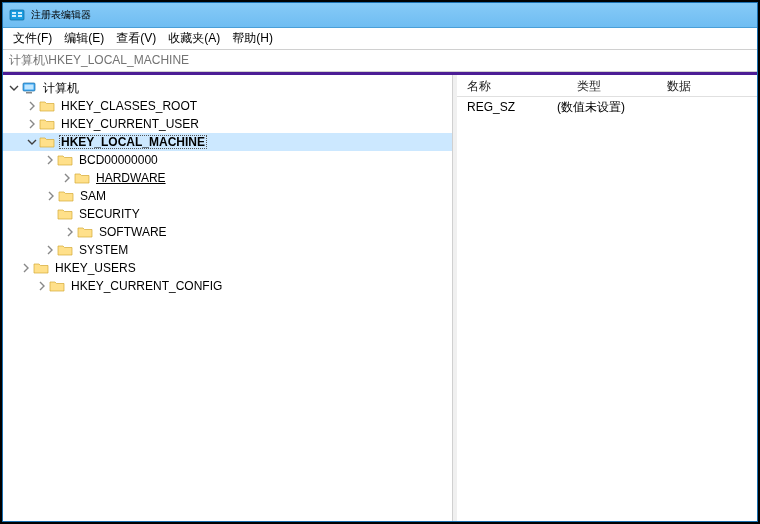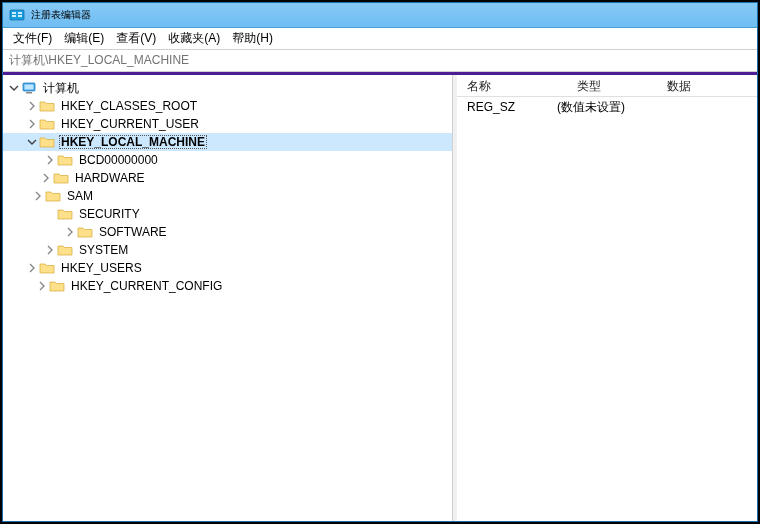--- a/index.html
+++ b/index.html
@@ -136,35 +136,35 @@
               </svg>
         </span>
         <span class="node-icon">
           <svg width="16" height="16" viewBox="0 0 16 16">
                 <path d="M1 4 L6 4 L7.5 5.5 L15 5.5 L15 13 L1 13 Z" fill="#ffe08a" stroke="#d4a933" stroke-width="0.7"></path>
               </svg>
         </span>
         <span class="label">BCD00000000</span>
       </div>
 
-      <div class="tree-node" style="padding-left:36px;">
+      <div class="tree-node" style="padding-left:57px;text-decoration:underline;">
         <span class="expander">
           <svg width="10" height="10" viewBox="0 0 10 10">
                 <path d="M3 1 L7 5 L3 9" fill="none" stroke="#888" stroke-width="1.4"></path>
               </svg>
         </span>
         <span class="node-icon">
           <svg width="16" height="16" viewBox="0 0 16 16">
                 <path d="M1 4 L6 4 L7.5 5.5 L15 5.5 L15 13 L1 13 Z" fill="#ffe08a" stroke="#d4a933" stroke-width="0.7"></path>
               </svg>
         </span>
         <span class="label">HARDWARE</span>
       </div>
 
-      <div class="tree-node" style="padding-left:28px;">
+      <div class="tree-node" style="padding-left:41px;">
         <span class="expander">
           <svg width="10" height="10" viewBox="0 0 10 10">
                 <path d="M3 1 L7 5 L3 9" fill="none" stroke="#888" stroke-width="1.4"></path>
               </svg>
         </span>
         <span class="node-icon">
           <svg width="16" height="16" viewBox="0 0 16 16">
                 <path d="M1 4 L6 4 L7.5 5.5 L15 5.5 L15 13 L1 13 Z" fill="#ffe08a" stroke="#d4a933" stroke-width="0.7"></path>
               </svg>
         </span>
@@ -202,21 +202,21 @@
               </svg>
         </span>
         <span class="node-icon">
           <svg width="16" height="16" viewBox="0 0 16 16">
                 <path d="M1 4 L6 4 L7.5 5.5 L15 5.5 L15 13 L1 13 Z" fill="#ffe08a" stroke="#d4a933" stroke-width="0.7"></path>
               </svg>
         </span>
         <span class="label">SYSTEM</span>
       </div>
 
-      <div class="tree-node" style="padding-left:22px;">
+      <div class="tree-node" style="padding-left:16px;">
         <span class="expander">
           <svg width="10" height="10" viewBox="0 0 10 10">
                 <path d="M3 1 L7 5 L3 9" fill="none" stroke="#888" stroke-width="1.4"></path>
               </svg>
         </span>
         <span class="node-icon">
           <svg width="16" height="16" viewBox="0 0 16 16">
                 <path d="M1 4 L6 4 L7.5 5.5 L15 5.5 L15 13 L1 13 Z" fill="#ffe08a" stroke="#d4a933" stroke-width="0.7"></path>
               </svg>
         </span>

